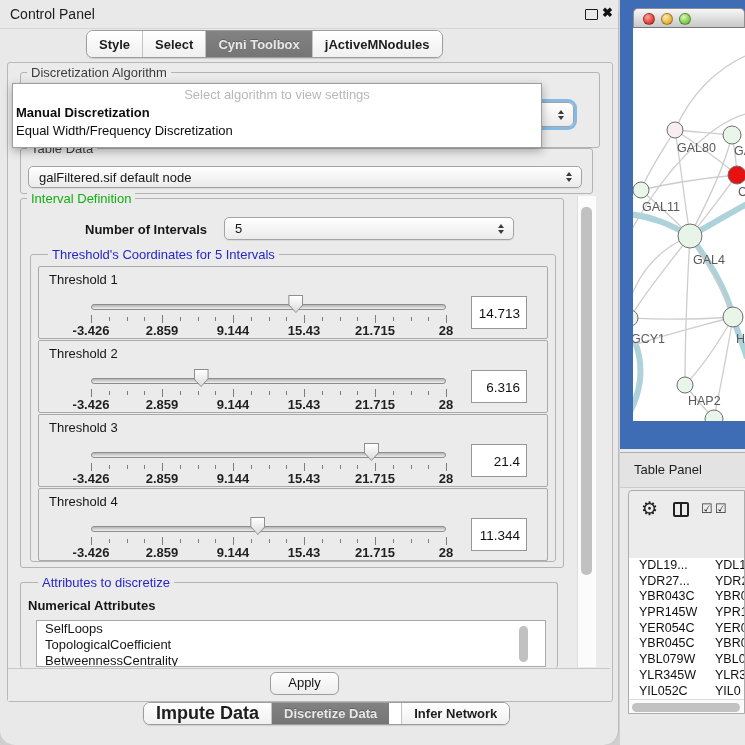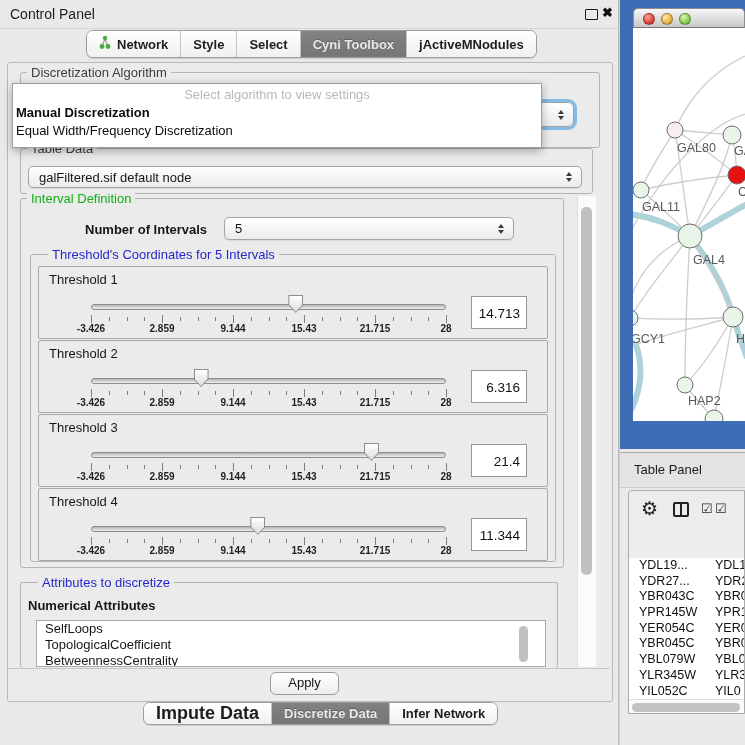--- a/index.html
+++ b/index.html
@@ -1,20 +1,20 @@
 <!DOCTYPE html>
 <html><head>
 <meta charset="utf-8">
 <style>
   html,body{margin:0;padding:0;background:#d0d0d0;}
   #app{position:relative;width:745px;height:745px;overflow:hidden;background:#cfcfcf;
        font-family:"Liberation Sans",sans-serif;-webkit-font-smoothing:antialiased;}
   .abs{position:absolute;}
   
-  #left-panel{position:absolute;left:0;top:0;width:618px;height:745px;background:#e9e9e9;border-right:1px solid #bdbdbd;}
+  #left-panel{position:absolute;left:0;top:0;width:618px;height:745px;background:#e9e9e9;border-right:1px solid #bdbdbd;border-radius:15px;}
   #titlebar{position:absolute;left:0;top:0;width:618px;height:28px;background:#e9e9e9;border-bottom:1px solid #d6d6d6;}
   #panel-title{position:absolute;left:10px;top:6px;font-size:14px;color:#1c1c1c;}
   #float-btn{position:absolute;left:585px;top:9px;width:11px;height:9px;border:1.5px solid #1a1a1a;border-radius:1px;cursor:default;}
   #close-btn{position:absolute;left:602px;top:5px;font-size:13px;font-weight:bold;color:#111;}
   
   .seg-group{position:absolute;display:flex;border:1px solid #9c9c9c;border-radius:7px;overflow:hidden;background:#fff;box-shadow:0 1px 1px rgba(0,0,0,.12);}
   .seg{display:flex;align-items:center;padding:0 12px;font-size:13px;font-weight:bold;color:#1d1d1d;
        background:linear-gradient(#ffffff,#f0f0f0);border-left:1px solid #c3c3c3;white-space:nowrap;}
   .seg:first-child{border-left:none;}
   .seg.active{background:linear-gradient(#828282,#757575);color:#e9e9e9;text-shadow:0 -1px 0 rgba(0,0,0,.25);}
@@ -42,21 +42,21 @@
   
   .thr-panel{position:absolute;left:38px;width:508px;height:71px;border:1px solid #a9a9a9;background:#ebebeb;border-radius:2px;}
   .thr-title{position:absolute;left:10px;top:5px;font-size:13px;font-weight:normal;color:#161616;}
   .track{position:absolute;left:52px;top:37px;width:355px;height:6px;border-radius:3px;background:linear-gradient(#b4b4b4,#efefef);
          border:1px solid #8d8d8d;box-sizing:border-box;}
   .thumb-o{position:absolute;top:28px;width:15px;height:18px;background:#8e8e8e;
            clip-path:polygon(0 0,100% 0,100% 55%,50% 100%,0 55%);}
   .thumb-i{position:absolute;left:1px;top:1px;right:1px;bottom:1px;background:linear-gradient(#ffffff,#dcdcdc);
            clip-path:polygon(0 0,100% 0,100% 55%,50% 100%,0 55%);}
   .tick{position:absolute;width:1px;background:#7d7d7d;}
-  .tlab{position:absolute;top:56px;font-size:10px;font-weight:bold;color:#1f1f1f;transform:translateX(-50%);white-space:nowrap;}
+  .tlab{position:absolute;top:56px;font-size:13px;font-weight:bold;color:#1f1f1f;transform:translateX(-50%);white-space:nowrap;}
   .valbox{position:absolute;left:432px;top:29px;width:56px;height:33px;background:#fff;border:1px solid #979797;
           font-size:13.5px;color:#111;text-align:right;line-height:33px;padding-right:6px;box-sizing:border-box;}
   
   #attr-list{position:absolute;left:36px;top:620px;width:510px;height:47px;background:#ffffff;border:1px solid #a9a9a9;overflow:hidden;box-sizing:border-box;}
   .attr-item{height:16px;line-height:16px;font-size:13px;color:#161616;padding-left:8px;white-space:nowrap;}
   .mac-thumb{position:absolute;background:#c1c1c1;border-radius:5px;}
   #outer-sb-track{position:absolute;left:577px;top:196px;width:18px;height:471px;background:#fbfbfb;border-left:1px solid #dedede;}
   
   #apply-bar{position:absolute;left:8px;top:668px;width:602px;height:32px;background:#ebebeb;border-top:1px solid #c6c6c6;}
   #apply-btn{position:absolute;left:270px;top:672px;width:67px;height:21px;background:linear-gradient(#ffffff,#ededed);
@@ -98,30 +98,20 @@
 <div id="app">
 
   <div id="left-panel">
     <div id="titlebar">
       <span id="panel-title">Control Panel</span>
       <span id="float-btn"></span>
       <span id="close-btn">✖</span>
     </div>
 
     <div id="top-tabs" class="seg-group">
-        <div class="seg">
-          <span id="net-tab-icon"><svg width="12" height="15" viewBox="0 0 12 15">
-              <line x1="6" y1="4" x2="3" y2="11" stroke="#9a9a9a" stroke-width="1.2"></line>
-              <line x1="6" y1="4" x2="9" y2="11" stroke="#9a9a9a" stroke-width="1.2"></line>
-              <circle cx="6" cy="3" r="2.2" fill="#43ad43"></circle>
-              <circle cx="3" cy="11.5" r="2.4" fill="#43ad43"></circle>
-              <circle cx="9" cy="11.5" r="2.4" fill="#43ad43"></circle>
-            </svg></span>
-          <span>Network</span>
-        </div>
         <div class="seg">
           <span>Style</span>
         </div>
         <div class="seg">
           <span>Select</span>
         </div>
         <div class="seg active">
           <span>Cyni Toolbox</span>
         </div>
         <div class="seg">
@@ -333,21 +323,21 @@
 
     <div id="apply-bar"></div>
     <div id="apply-btn">Apply</div>
     <div id="bottom-tabs" class="seg-group">
         <div class="seg" style="font-size: 18px;">
           <span>Impute Data</span>
         </div>
         <div class="seg active" style="font-size: 13px;">
           <span>Discretize Data</span>
         </div>
-        <div class="seg" style="font-size: 13px;">
+        <div class="seg" style="font-size: 13px; margin-left: 12px;">
           <span>Infer Network</span>
         </div>
       </div>
   </div>
 
   <div id="net-frame"></div>
   <div id="right-lower"></div>
   <div id="net-titlebar">
     <span id="tl-red" class="tl"></span>
     <span id="tl-yellow" class="tl"></span>

